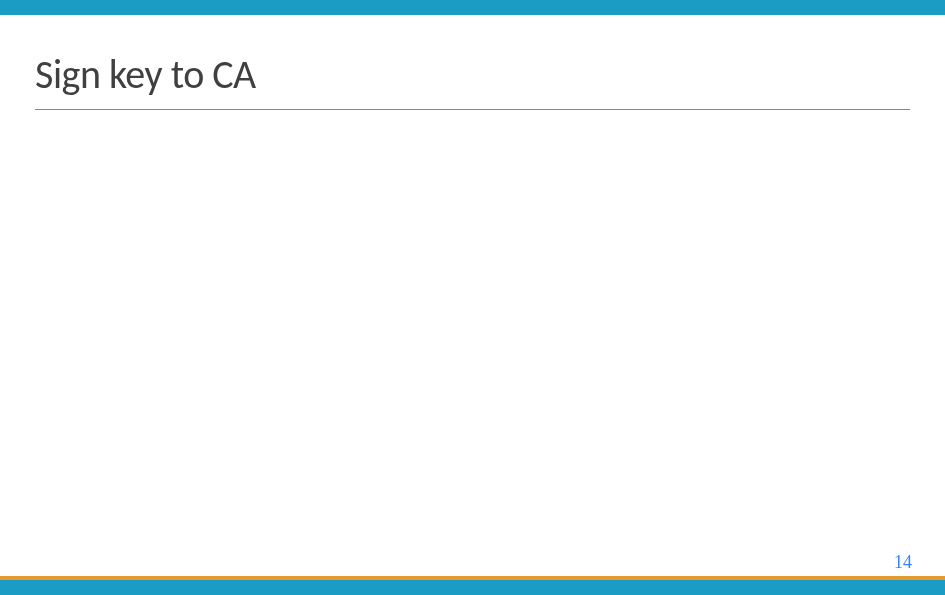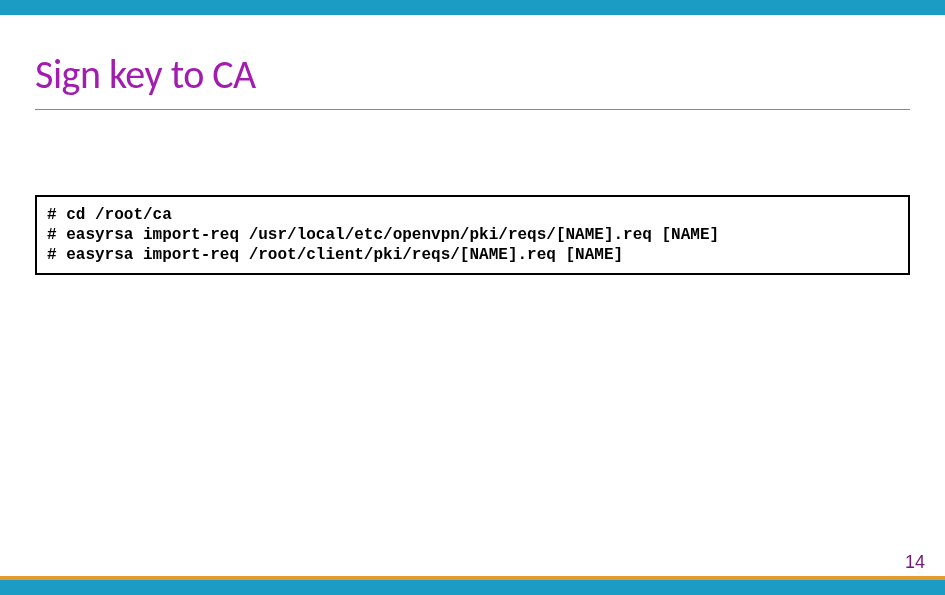--- a/index.html
+++ b/index.html
@@ -19,21 +19,21 @@
       height: 15px;
       background: #1b9cc5;
       width: 100%;
     }
     .content {
       padding: 35px 35px 0 35px;
     }
     .slide-title {
       font-size: 40px;
       font-weight: 400;
-      color: #a21caf;
+      color: #404040;
       margin-bottom: 10px;
       letter-spacing: -0.5px;
     }
     .title-underline {
       height: 1px;
       background: #888;
       width: 100%;
       margin-bottom: 85px;
     }
     .code-block {
@@ -41,25 +41,25 @@
       padding: 8px 10px;
       font-family: "Courier New", Courier, monospace;
       font-size: 16px;
       font-weight: bold;
       line-height: 1.25;
       white-space: pre;
       margin-bottom: 20px;
     }
     .page-number {
       position: absolute;
-      right: 20px;
+      right: 33px;
       bottom: 22px;
       font-size: 18px;
-      color: #701a75;
-      font-family: Liberation Sans, sans-serif;
+      color: #3b82f6;
+      font-family: Liberation Serif, serif;
     }
     .bottom-bar {
       position: absolute;
       bottom: 0;
       left: 0;
       width: 100%;
       height: 15px;
       background: #1b9cc5;
     }
     .bottom-bar::before {
@@ -74,20 +74,17 @@
   </style>
 </head>
 <body>
 
 <div class="top-bar"></div>
 
 <div class="content">
   <h1 class="slide-title">Sign key to CA</h1>
   <div class="title-underline"></div>
 
-  <div class="code-block"># cd /root/ca
-# easyrsa import-req /usr/local/etc/openvpn/pki/reqs/[NAME].req [NAME]
-# easyrsa import-req /root/client/pki/reqs/[NAME].req [NAME]</div>
 </div>
 
 <div class="page-number">14</div>
 
 <div class="bottom-bar"></div>
 
 </body></html>

